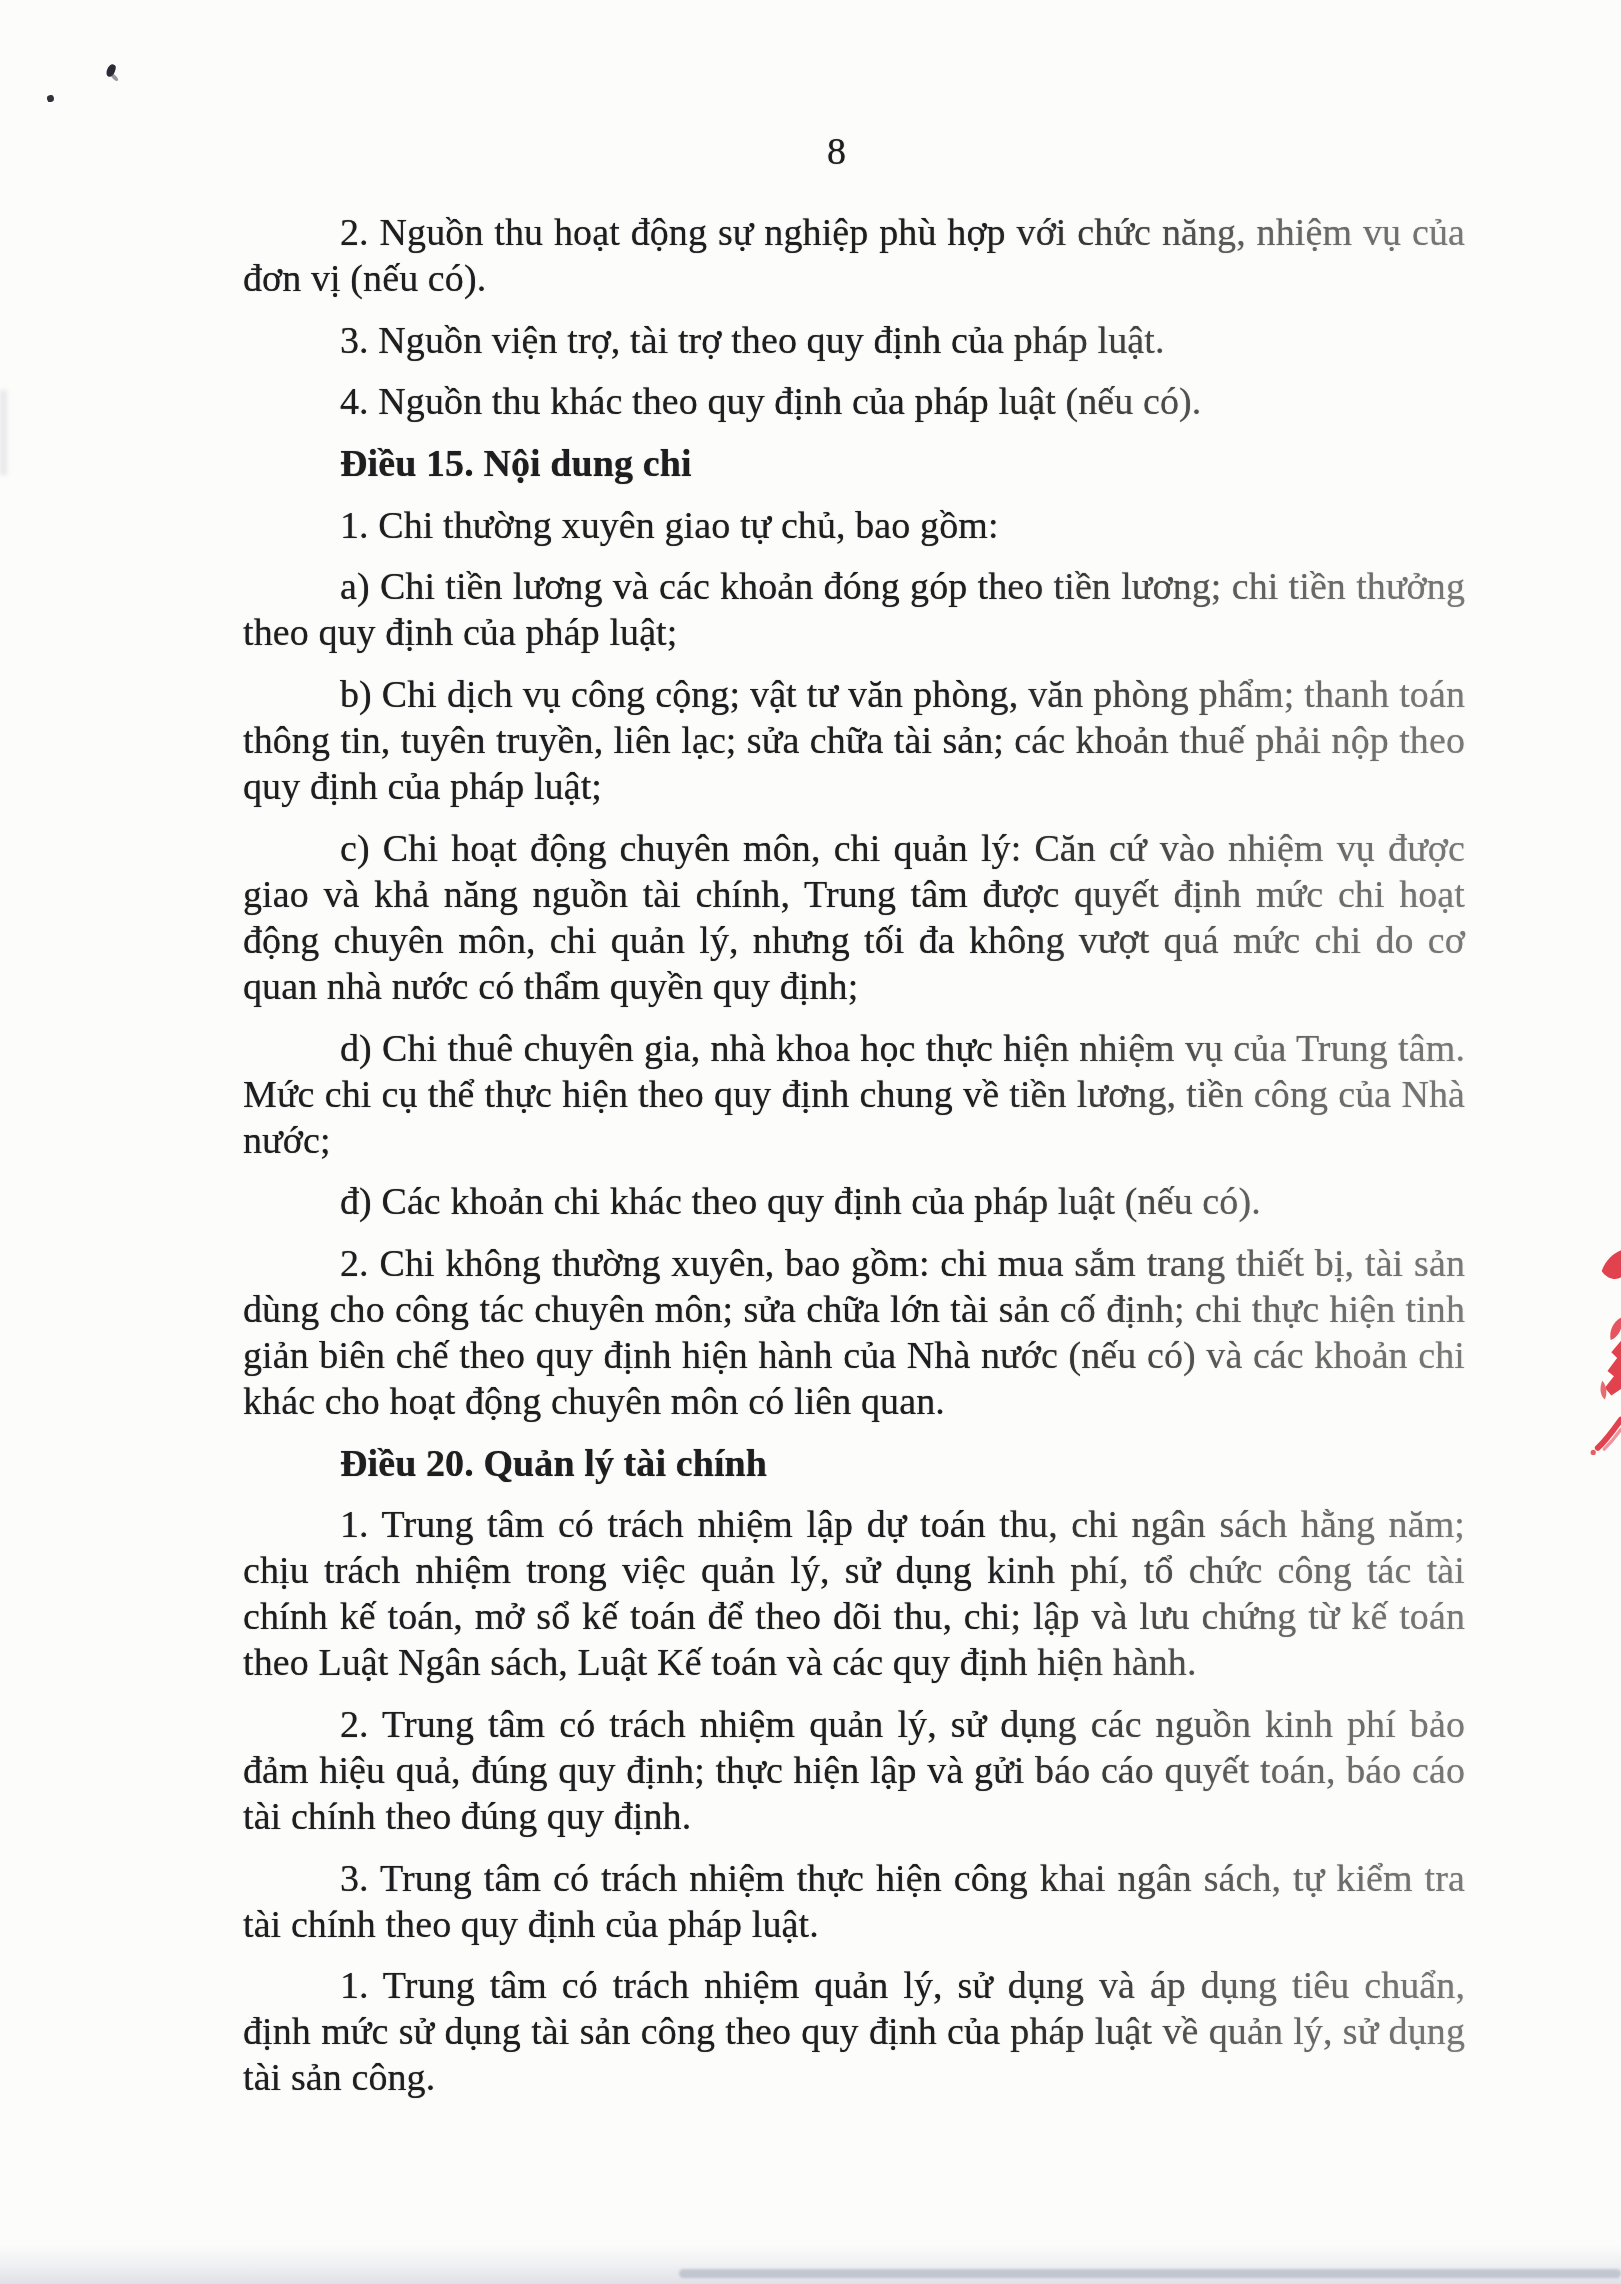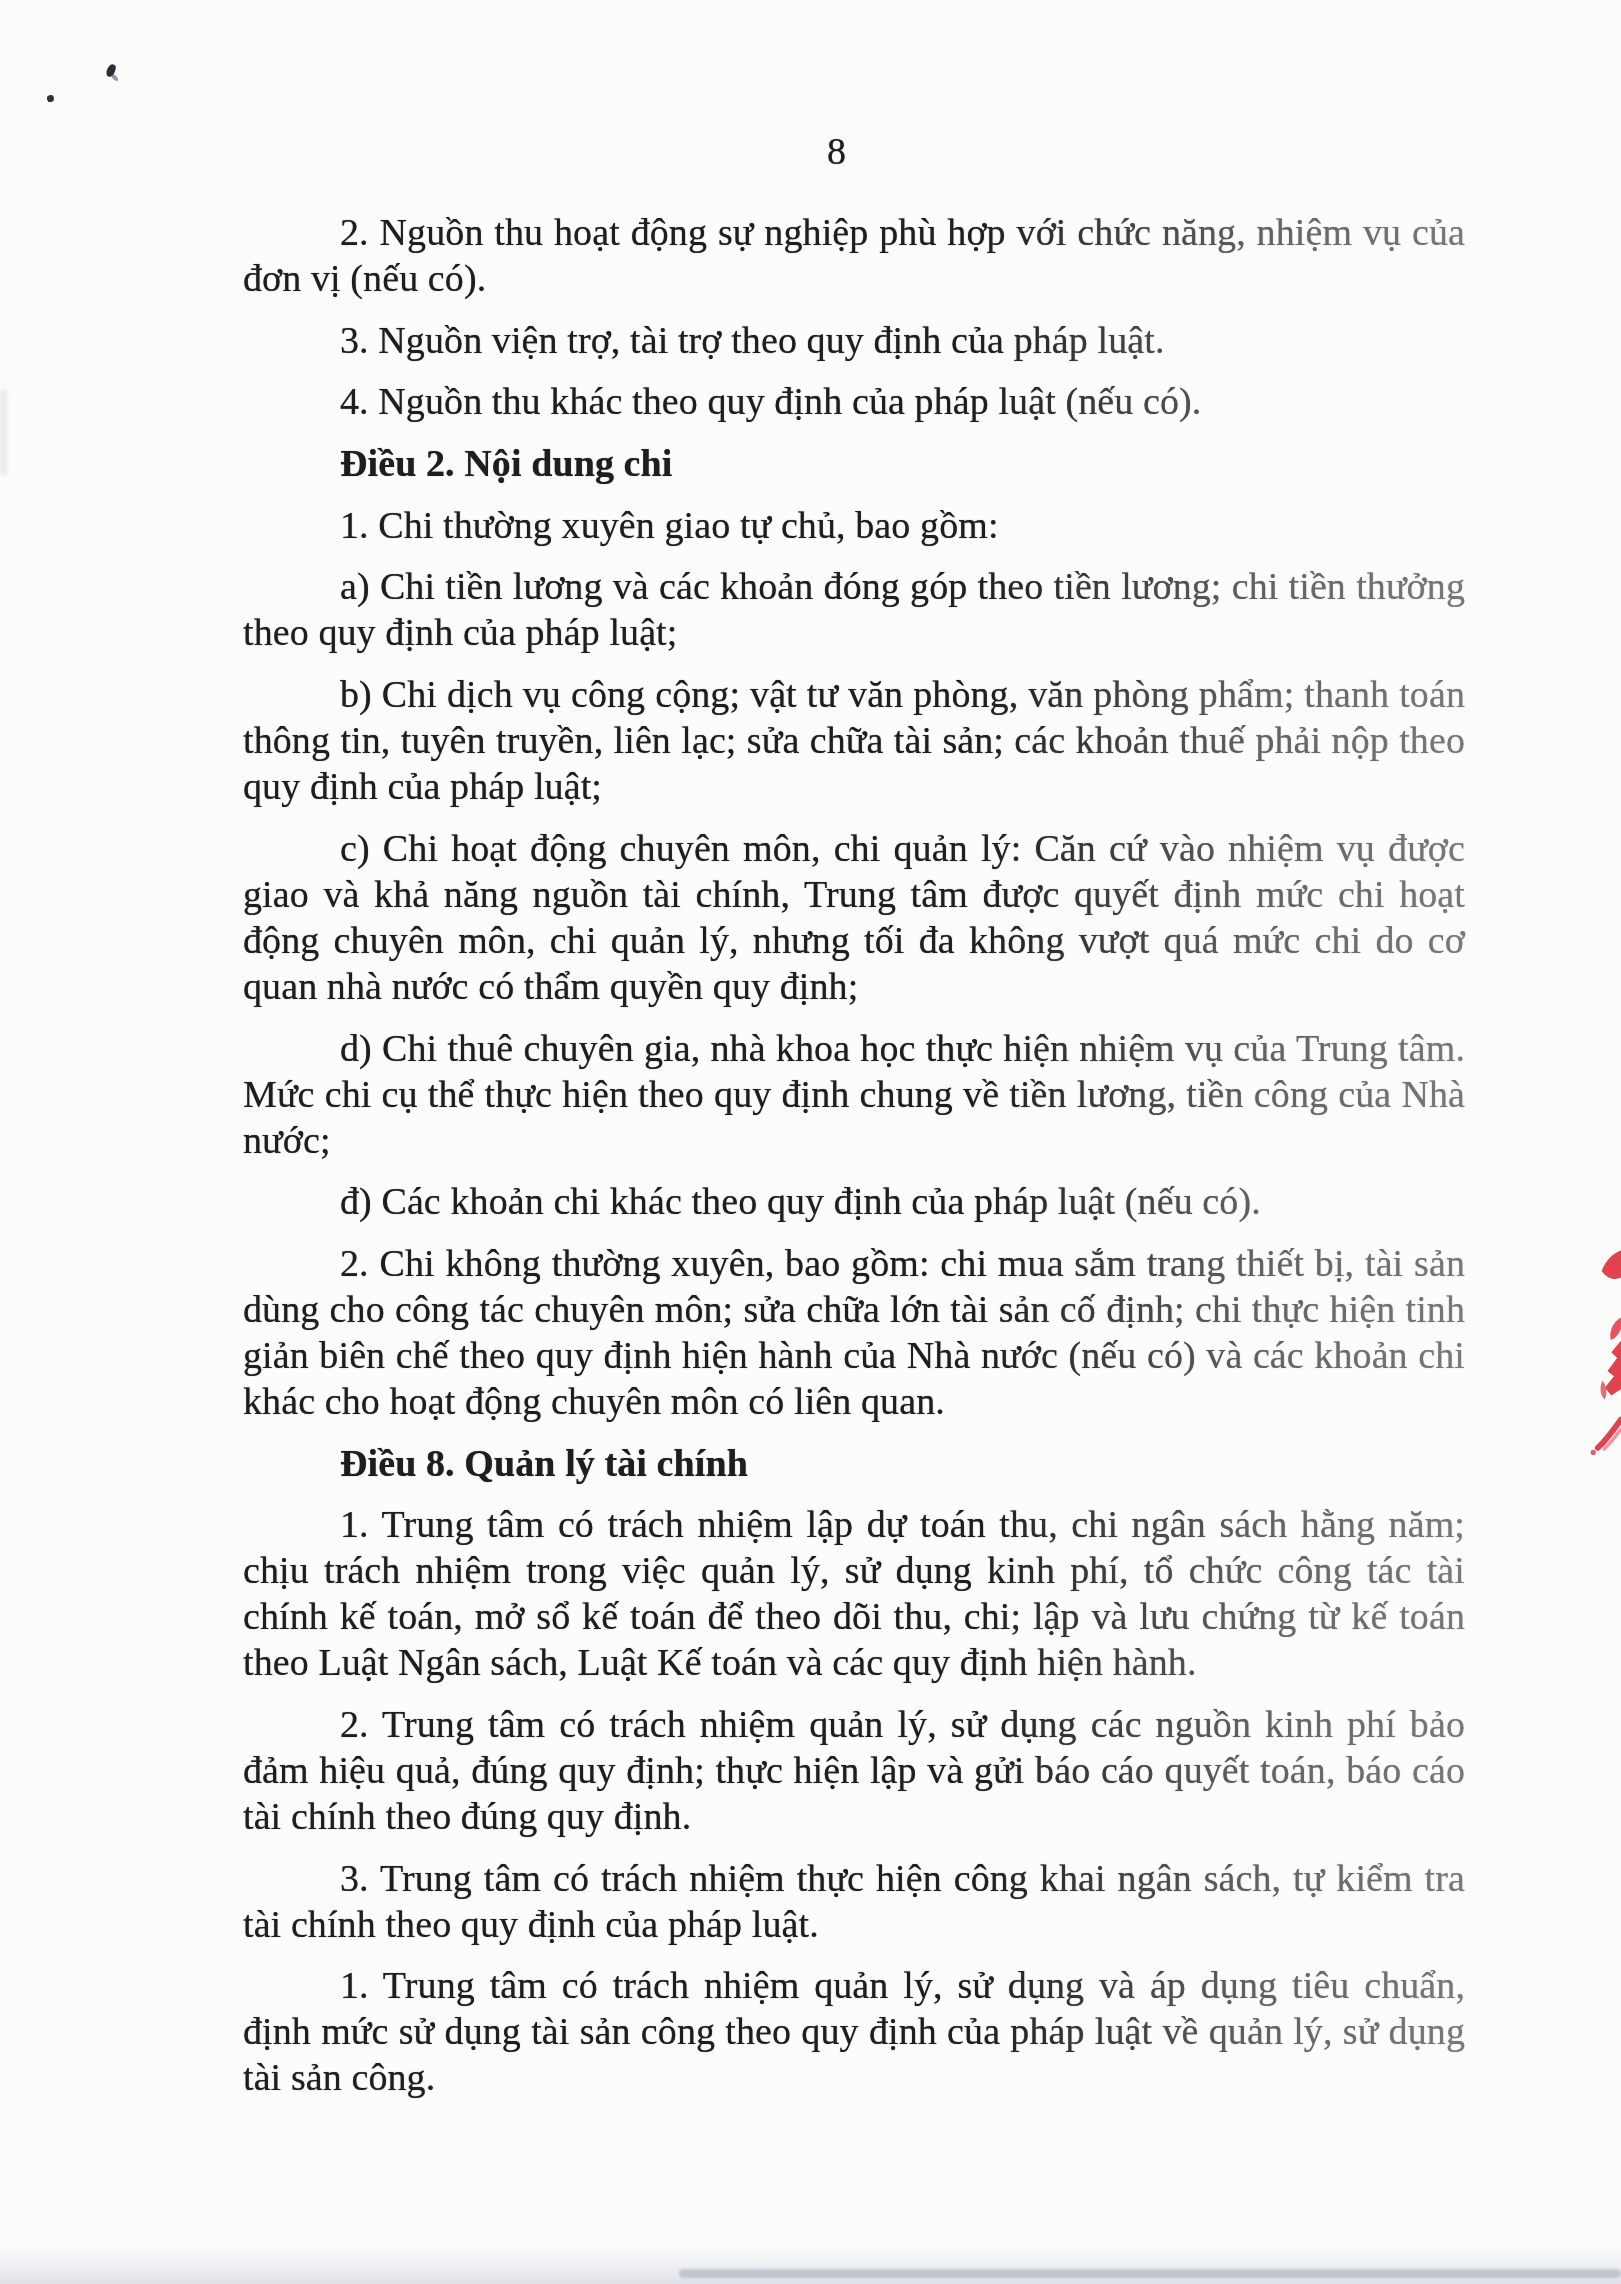--- a/index.html
+++ b/index.html
@@ -142,29 +142,29 @@
 <body>
 
 <div class="page">
 
   <div class="page-number">8</div>
 
   <div class="text-column">
     <p class="para">2. Nguồn thu hoạt động sự nghiệp phù hợp với chức năng, nhiệm vụ của đơn vị (nếu có).</p>
     <p class="para">3. Nguồn viện trợ, tài trợ theo quy định của pháp luật.</p>
     <p class="para">4. Nguồn thu khác theo quy định của pháp luật (nếu có).</p>
-    <p class="para para--heading">Điều 2. Nội dung chi</p>
+    <p class="para para--heading">Điều 15. Nội dung chi</p>
     <p class="para">1. Chi thường xuyên giao tự chủ, bao gồm:</p>
     <p class="para">a) Chi tiền lương và các khoản đóng góp theo tiền lương; chi tiền thưởng theo quy định của pháp luật;</p>
     <p class="para">b) Chi dịch vụ công cộng; vật tư văn phòng, văn phòng phẩm; thanh toán thông tin, tuyên truyền, liên lạc; sửa chữa tài sản; các khoản thuế phải nộp theo quy định của pháp luật;</p>
     <p class="para">c) Chi hoạt động chuyên môn, chi quản lý: Căn cứ vào nhiệm vụ được giao và khả năng nguồn tài chính, Trung tâm được quyết định mức chi hoạt động chuyên môn, chi quản lý, nhưng tối đa không vượt quá mức chi do cơ quan nhà nước có thẩm quyền quy định;</p>
     <p class="para">d) Chi thuê chuyên gia, nhà khoa học thực hiện nhiệm vụ của Trung tâm. Mức chi cụ thể thực hiện theo quy định chung về tiền lương, tiền công của Nhà nước;</p>
     <p class="para">đ) Các khoản chi khác theo quy định của pháp luật (nếu có).</p>
     <p class="para">2. Chi không thường xuyên, bao gồm: chi mua sắm trang thiết bị, tài sản dùng cho công tác chuyên môn; sửa chữa lớn tài sản cố định; chi thực hiện tinh giản biên chế theo quy định hiện hành của Nhà nước (nếu có) và các khoản chi khác cho hoạt động chuyên môn có liên quan.</p>
-    <p class="para para--heading">Điều 8. Quản lý tài chính</p>
+    <p class="para para--heading">Điều 20. Quản lý tài chính</p>
     <p class="para">1. Trung tâm có trách nhiệm lập dự toán thu, chi ngân sách hằng năm; chịu trách nhiệm trong việc quản lý, sử dụng kinh phí, tổ chức công tác tài chính kế toán, mở sổ kế toán để theo dõi thu, chi; lập và lưu chứng từ kế toán theo Luật Ngân sách, Luật Kế toán và các quy định hiện hành.</p>
     <p class="para">2. Trung tâm có trách nhiệm quản lý, sử dụng các nguồn kinh phí bảo đảm hiệu quả, đúng quy định; thực hiện lập và gửi báo cáo quyết toán, báo cáo tài chính theo đúng quy định.</p>
     <p class="para">3. Trung tâm có trách nhiệm thực hiện công khai ngân sách, tự kiểm tra tài chính theo quy định của pháp luật.</p>
     <p class="para">1. Trung tâm có trách nhiệm quản lý, sử dụng và áp dụng tiêu chuẩn, định mức sử dụng tài sản công theo quy định của pháp luật về quản lý, sử dụng tài sản công.</p>
   </div>
 
   <div class="scan-fade-overlay"></div>
 
   <svg class="red-marks" viewBox="0 0 48 340" xmlns="http://www.w3.org/2000/svg" aria-hidden="true">
     <path d="M48,14 C35,19 24,30 18,46 C27,59 40,61 48,56 Z" fill="#e2424e"></path>

